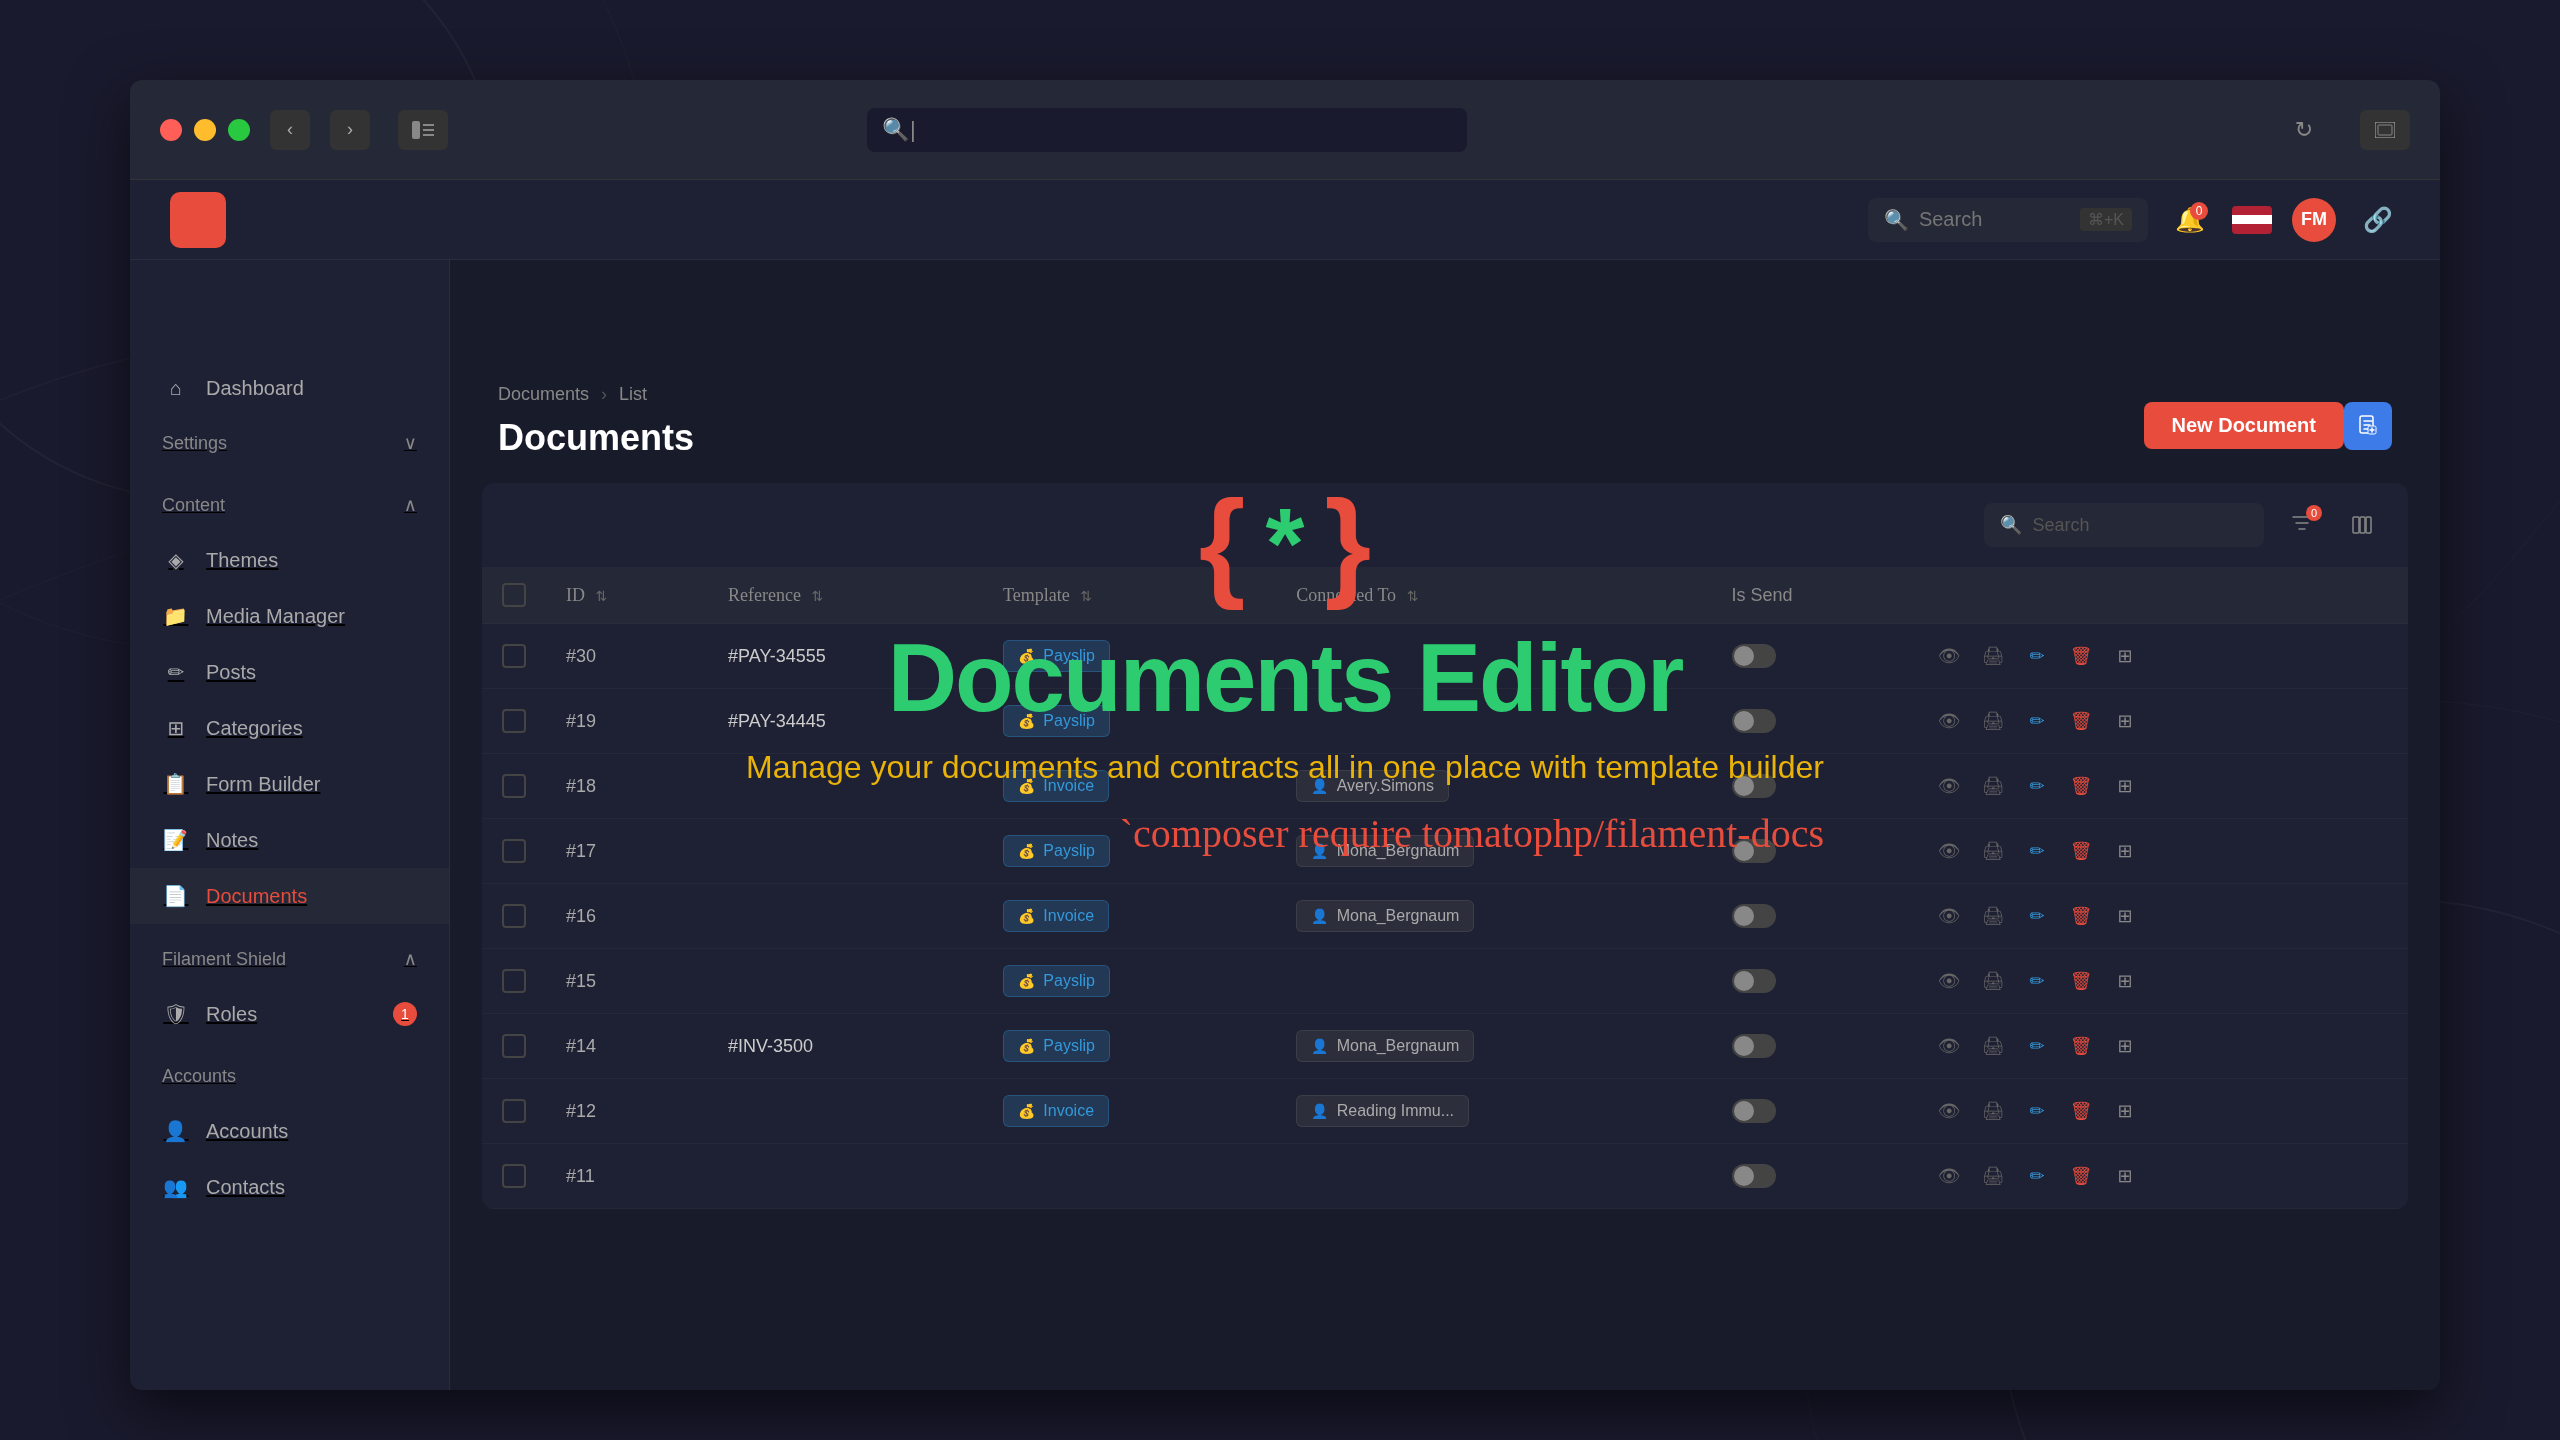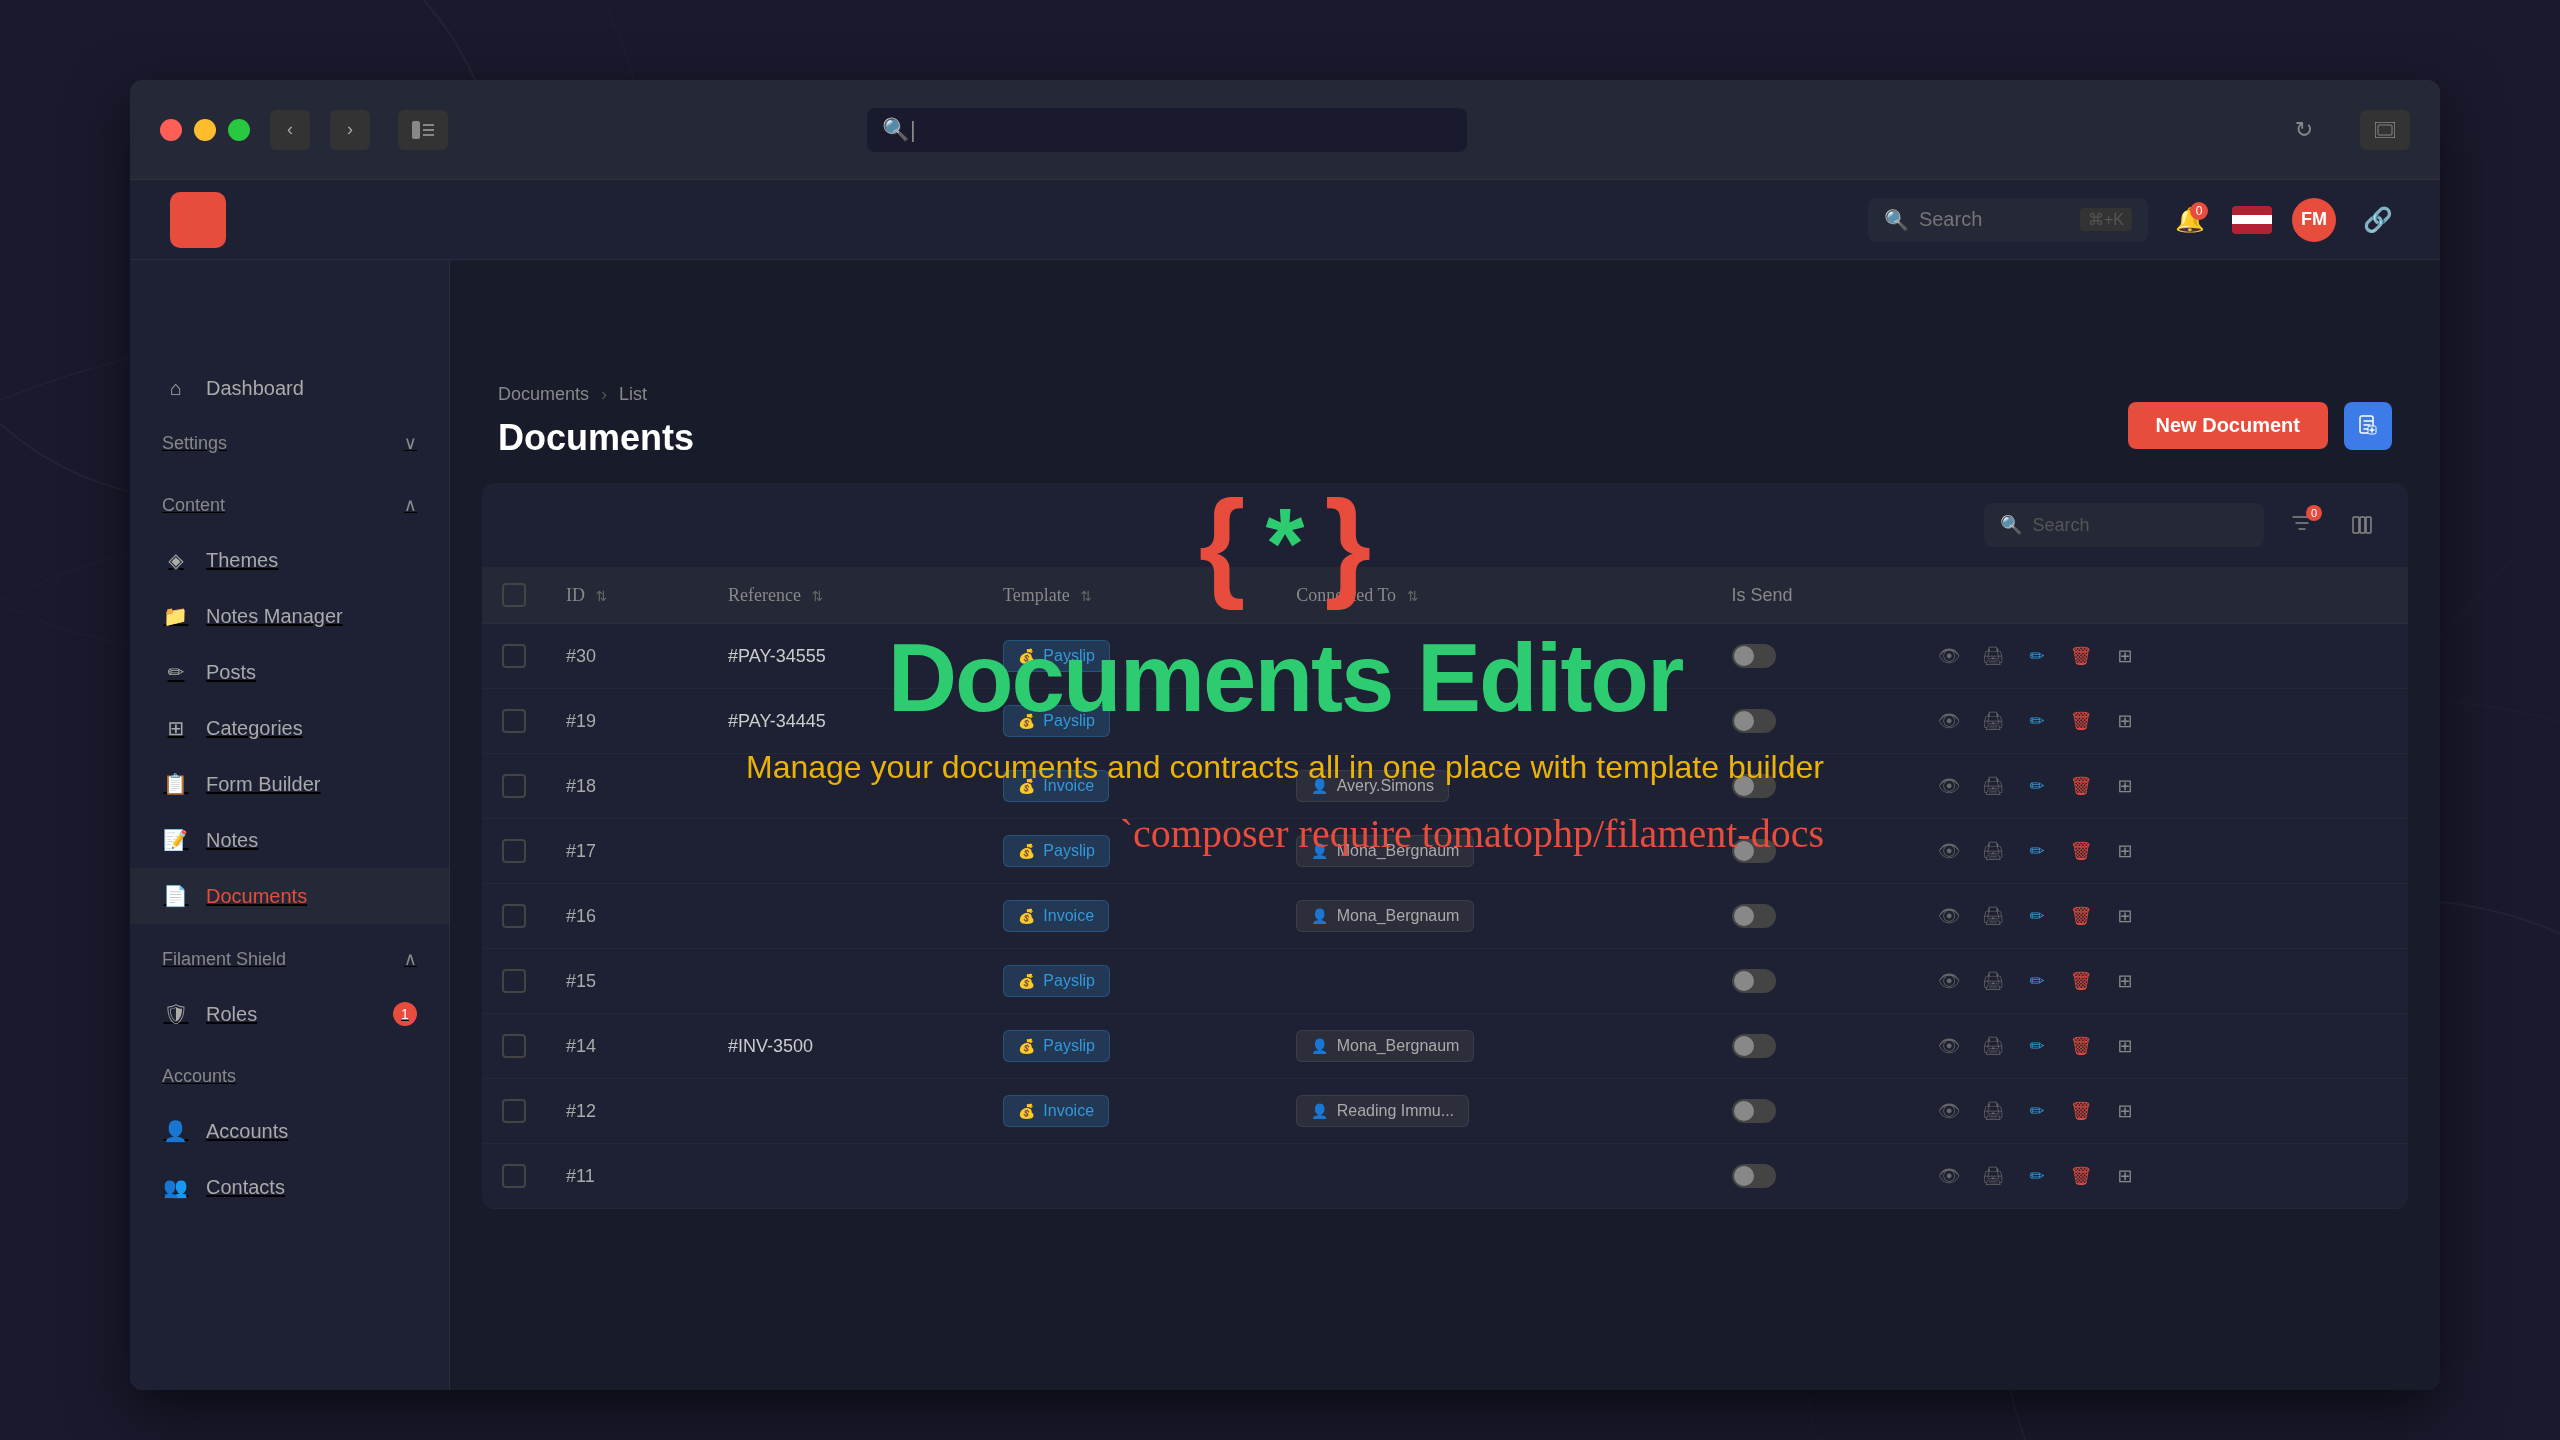--- a/index.html
+++ b/index.html
@@ -343,21 +343,20 @@
 
     .page-title {
       font-size: 36px;
       font-weight: 700;
       color: #fff;
     }
 
     .page-actions {
       display: flex;
       align-items: center;
-      gap: 16px;
       margin-left: auto;
       padding-top: 8px;
     }
 
     .btn-new-doc {
       background: #e74c3c;
       color: white;
       border: none;
       border-radius: 8px;
       padding: 12px 28px;
@@ -725,21 +724,21 @@
           <span>Content</span>
           <span>∧</span>
         </div>
 
         <div class="sidebar-item">
           <span class="sidebar-item-icon">◈</span>
           <span>Themes</span>
         </div>
         <div class="sidebar-item">
           <span class="sidebar-item-icon">📁</span>
-          <span>Notes Manager</span>
+          <span>Media Manager</span>
         </div>
         <div class="sidebar-item">
           <span class="sidebar-item-icon">✏</span>
           <span>Posts</span>
         </div>
         <div class="sidebar-item">
           <span class="sidebar-item-icon">⊞</span>
           <span>Categories</span>
         </div>
         <div class="sidebar-item">

